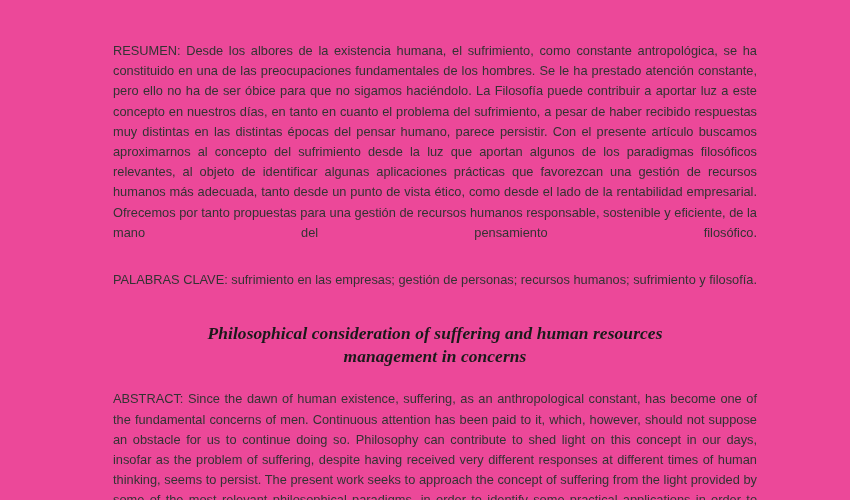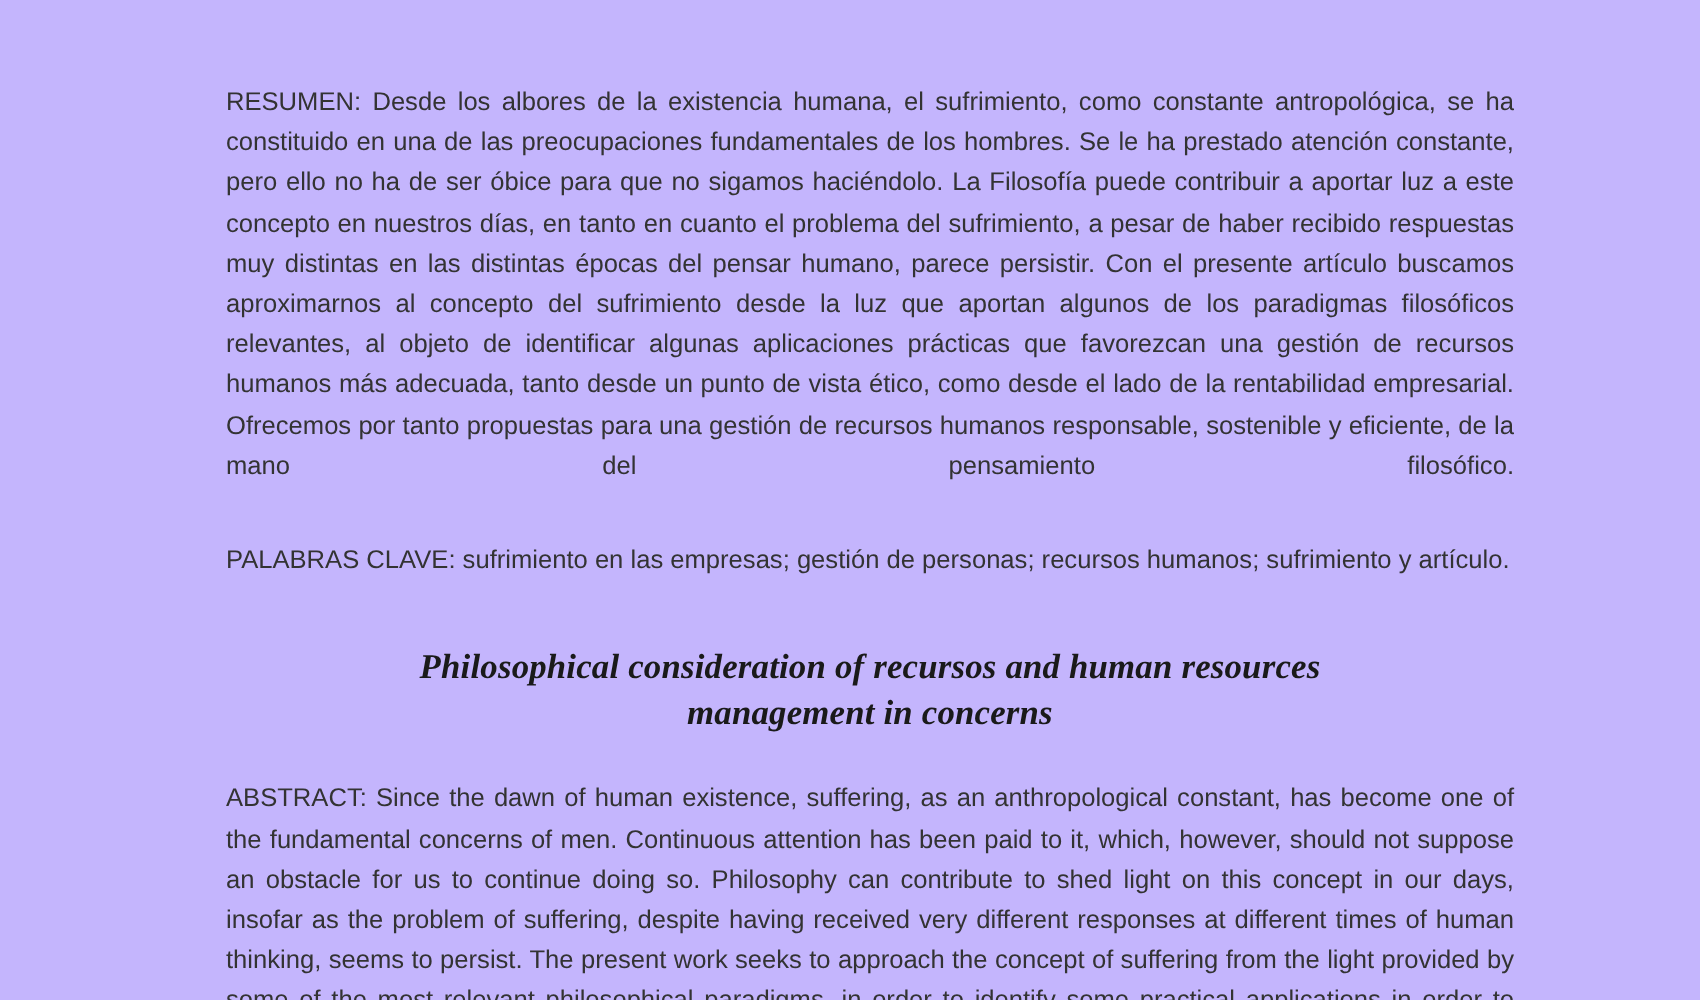--- a/index.html
+++ b/index.html
@@ -14,21 +14,21 @@
     overflow: hidden;
     position: relative;
   }
 
   .page {
     position: absolute;
     left: 0;
     top: 0;
     width: 850px;
     height: 500px;
-    background: #c4b5fd;
+    background: #ec4899;
   }
 
   .content-column {
     position: absolute;
     left: 113px;
     top: 41px;
     width: 644px;
   }
 
   .abstract-paragraph {
@@ -85,24 +85,24 @@
   }
 </style>
 </head>
 <body>
 
 <div class="page">
   <div class="content-column">
 
     <p class="abstract-paragraph">RESUMEN: Desde los albores de la existencia humana, el sufrimiento, como constante antropológica, se ha constituido en una de las preocupaciones fundamentales de los hombres. Se le ha prestado atención constante, pero ello no ha de ser óbice para que no sigamos haciéndolo. La Filosofía puede contribuir a aportar luz a este concepto en nuestros días, en tanto en cuanto el problema del sufrimiento, a pesar de haber recibido respuestas muy distintas en las distintas épocas del pensar humano, parece persistir. Con el presente artículo buscamos aproximarnos al concepto del sufrimiento desde la luz que aportan algunos de los paradigmas filosóficos relevantes, al objeto de identificar algunas aplicaciones prácticas que favorezcan una gestión de recursos humanos más adecuada, tanto desde un punto de vista ético, como desde el lado de la rentabilidad empresarial. Ofrecemos por tanto propuestas para una gestión de recursos humanos responsable, sostenible y eficiente, de la mano del pensamiento filosófico.</p>
 
-    <p class="keywords-paragraph no-last-justify">PALABRAS CLAVE: sufrimiento en las empresas; gestión de personas; recursos humanos; sufrimiento y artículo.</p>
+    <p class="keywords-paragraph no-last-justify">PALABRAS CLAVE: sufrimiento en las empresas; gestión de personas; recursos humanos; sufrimiento y filosofía.</p>
 
     <h1 class="article-title">
-      <span>Philosophical consideration of recursos and human resources</span>
+      <span>Philosophical consideration of suffering and human resources</span>
       <br>
       <span>management in concerns</span>
     </h1>
 
     <p class="abstract-paragraph abstract-en">ABSTRACT: Since the dawn of human existence, suffering, as an anthropological constant, has become one of the fundamental concerns of men. Continuous attention has been paid to it, which, however, should not suppose an obstacle for us to continue doing so. Philosophy can contribute to shed light on this concept in our days, insofar as the problem of suffering, despite having received very different responses at different times of human thinking, seems to persist. The present work seeks to approach the concept of suffering from the light provided by some of the most relevant philosophical paradigms, in order to identify some practical applications in order to facilitate more adequate human resource management, both from an ethical point of view and from the business profitability side. We</p>
 
   </div>
 </div>
 
 </body></html>

